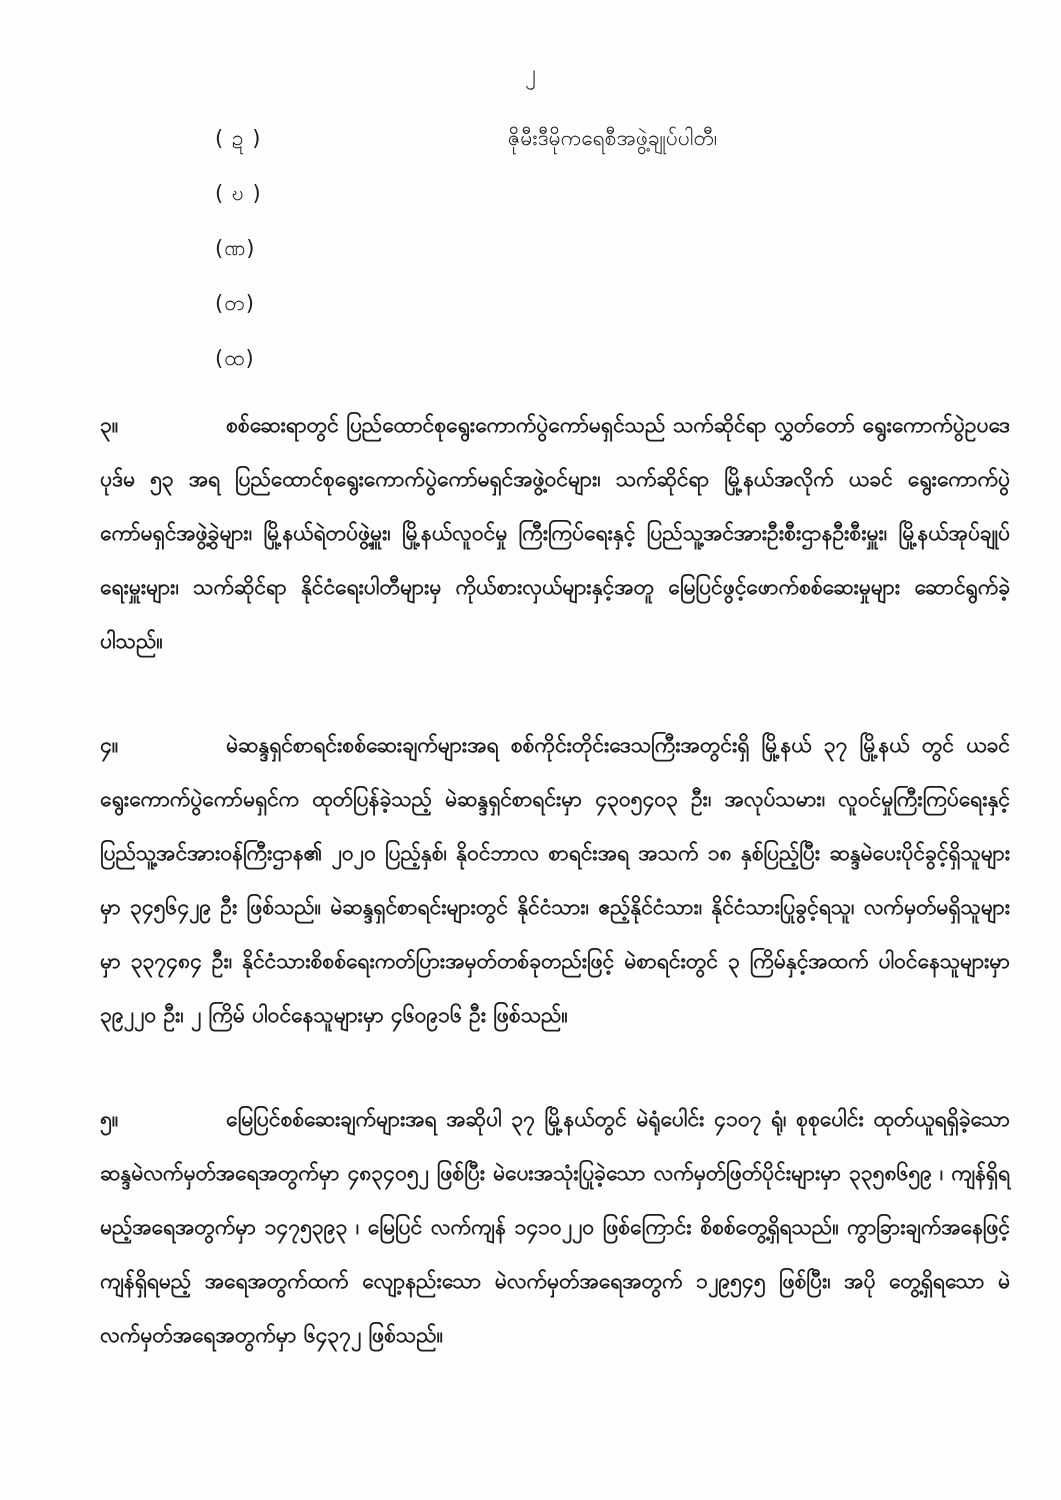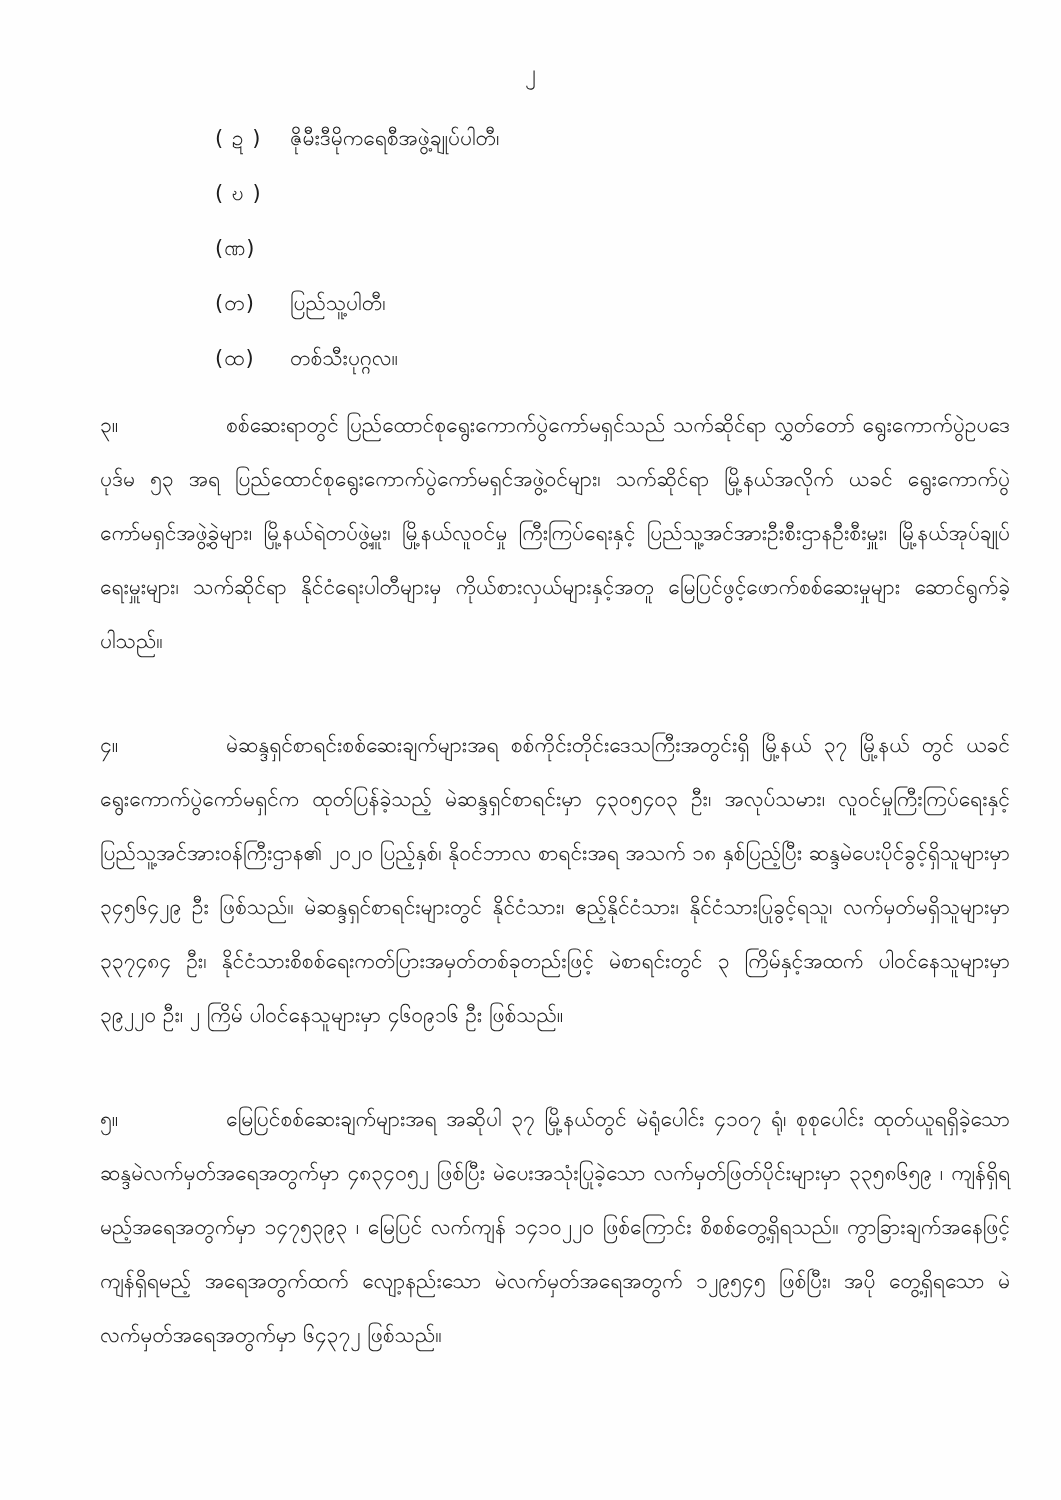--- a/index.html
+++ b/index.html
@@ -37,31 +37,33 @@
     align-items: flex-start;
     height: 55px;
     line-height: 40px;
   }
   .party-label {
     flex: 0 0 75px;
     letter-spacing: 1px;
   }
   .party-text {
     flex: 1 1 auto;
+    text-align: center;
   }
   .paragraphs {
     position: absolute;
     left: 100px;
     width: 910px;
     top: 398px;
   }
   .para {
     text-align: justify;
     line-height: 54px;
     margin: 0 0 50px 0;
+    font-weight: bold;
   }
   .para-number {
     display: inline-block;
     width: 126px;
     vertical-align: top;
   }
   .para-text {
     
   }
 </style>
@@ -82,26 +84,24 @@
     <div class="party-row">
       <span class="party-label">( ဎ )</span>
     </div>
 
     <div class="party-row">
       <span class="party-label">(ဏ)</span>
     </div>
 
     <div class="party-row">
       <span class="party-label">(တ)</span>
-      <span class="party-text">ပြည်သူ့ပါတီ၊</span>
     </div>
 
     <div class="party-row">
       <span class="party-label">(ထ)</span>
-      <span class="party-text">တစ်သီးပုဂ္ဂလ။</span>
     </div>
 
   </div>
 
   <div class="paragraphs">
 
     <p class="para">
       <span class="para-number">၃။</span><span class="para-text">စစ်ဆေးရာတွင် ပြည်ထောင်စုရွေးကောက်ပွဲကော်မရှင်သည် သက်ဆိုင်ရာ လွှတ်တော် ရွေးကောက်ပွဲဥပဒေ ပုဒ်မ ၅၃ အရ ပြည်ထောင်စုရွေးကောက်ပွဲကော်မရှင်အဖွဲ့ဝင်များ၊ သက်ဆိုင်ရာ မြို့နယ်အလိုက် ယခင် ရွေးကောက်ပွဲကော်မရှင်အဖွဲ့ခွဲများ၊ မြို့နယ်ရဲတပ်ဖွဲ့မှူး၊ မြို့နယ်လူဝင်မှု ကြီးကြပ်ရေးနှင့် ပြည်သူ့အင်အားဦးစီးဌာနဦးစီးမှူး၊ မြို့နယ်အုပ်ချုပ်ရေးမှူးများ၊ သက်ဆိုင်ရာ နိုင်ငံရေးပါတီများမှ ကိုယ်စားလှယ်များနှင့်အတူ မြေပြင်ဖွင့်ဖောက်စစ်ဆေးမှုများ ဆောင်ရွက်ခဲ့ပါသည်။</span>
     </p>
 

